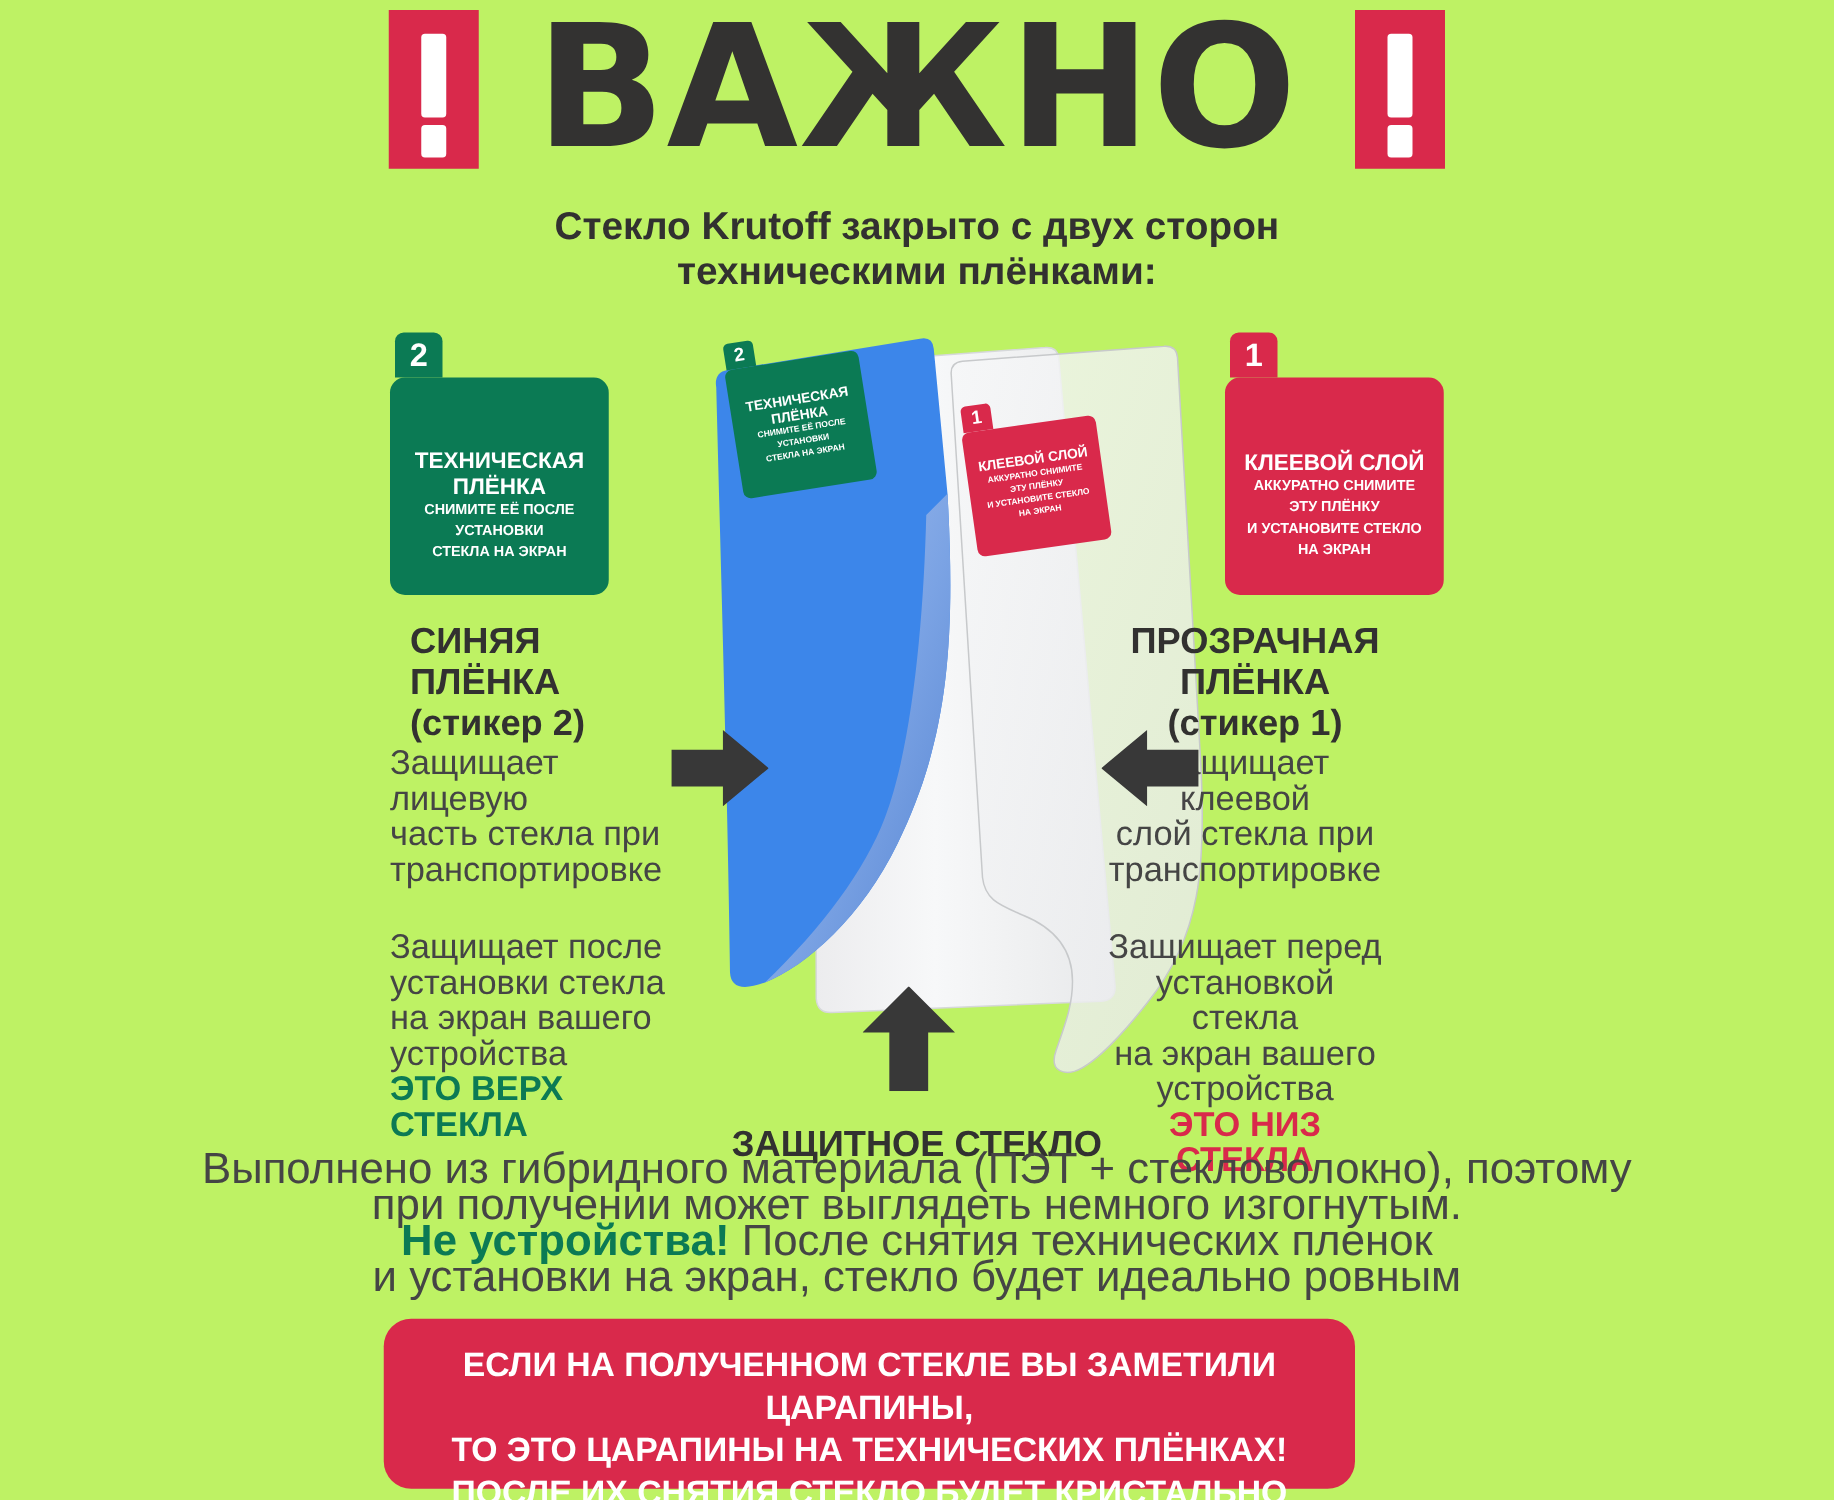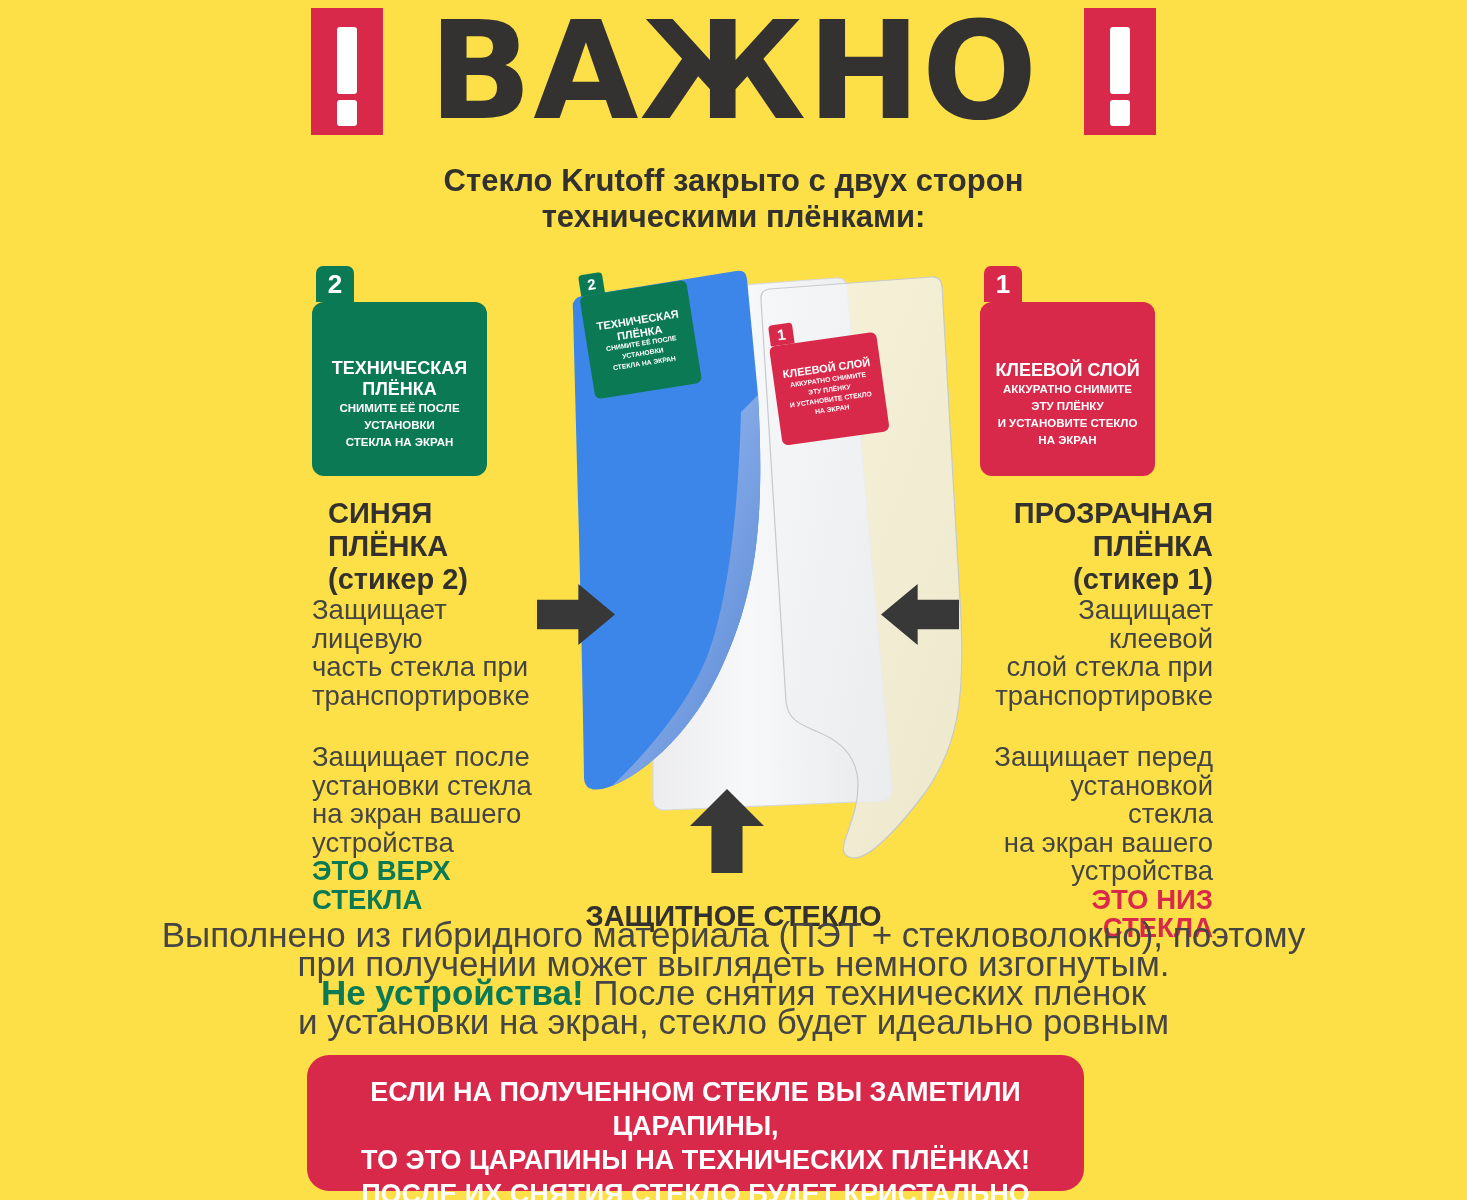--- a/index.html
+++ b/index.html
@@ -1,17 +1,17 @@
 <!DOCTYPE html>
 <html><head>
 <meta charset="utf-8">
 <style>
   html,body{margin:0;padding:0;background:#ffffff;}
   .page{
-    position:relative;width:1467px;height:1200px;background:#fde047;overflow:hidden;
+    position:relative;width:1467px;height:1200px;background:#bef264;overflow:hidden;
     font-family:"Liberation Sans", sans-serif;color:#454545;
   }
   
   .header{position:absolute;left:0;top:8px;width:100%;display:flex;justify-content:center;align-items:flex-start;gap:46px;}
   .excl-box{width:72px;height:127px;background:#d9294b;display:flex;flex-direction:column;align-items:center;padding-top:19px;box-sizing:border-box;}
   .excl-bar{width:20px;height:67px;background:#ffffff;border-radius:3px;}
   .excl-dot{width:20px;height:26px;background:#ffffff;border-radius:3px;margin-top:6px;}
   .title{
     font-family:"DejaVu Sans", sans-serif;font-weight:bold;font-size:136px;line-height:127px;
     color:#333231;letter-spacing:1px;
@@ -43,21 +43,21 @@
   .arrow{position:absolute;background:#383838;z-index:6;}
   #arrow-to-blue{left:537px;top:584px;width:78px;height:61px;
     clip-path:polygon(0 26%,53% 26%,53% 0,100% 50%,53% 100%,53% 74%,0 74%);}
   #arrow-to-clear{left:881px;top:584px;width:78px;height:61px;
     clip-path:polygon(100% 26%,47% 26%,47% 0,0 50%,47% 100%,47% 74%,100% 74%);}
   #arrow-to-glass{left:690px;top:789px;width:74px;height:84px;
     clip-path:polygon(50% 0,100% 44%,71% 44%,71% 100%,29% 100%,29% 44%,0 44%);}
   
   .side-block{position:absolute;top:497px;width:232px;font-size:27.5px;line-height:28.5px;color:#454545;z-index:5;}
   #left-block{left:312px;text-align:left;}
-  #right-block{left:981px;text-align:right;}
+  #right-block{left:880px;text-align:center;}
   .side-title{font-weight:bold;font-size:29px;line-height:33px;color:#323130;margin-left:16px;}
   .side-para2{margin-top:33px;}
   .hl-green{font-weight:bold;color:#0b7a54;}
   .hl-red{font-weight:bold;color:#d9294b;}
   
   .glass-title{position:absolute;left:0;top:900px;width:100%;text-align:center;font-weight:bold;font-size:29px;color:#323130;z-index:5;}
   .glass-text{position:absolute;left:0;top:920px;width:100%;text-align:center;font-size:35px;line-height:29px;color:#454545;z-index:5;}
   
   .banner{position:absolute;left:307px;top:1055px;width:777px;height:136px;background:#d9294b;border-radius:22px;
     color:#ffffff;text-align:center;font-weight:bold;font-size:27px;line-height:34px;padding-top:20px;box-sizing:border-box;z-index:5;}

